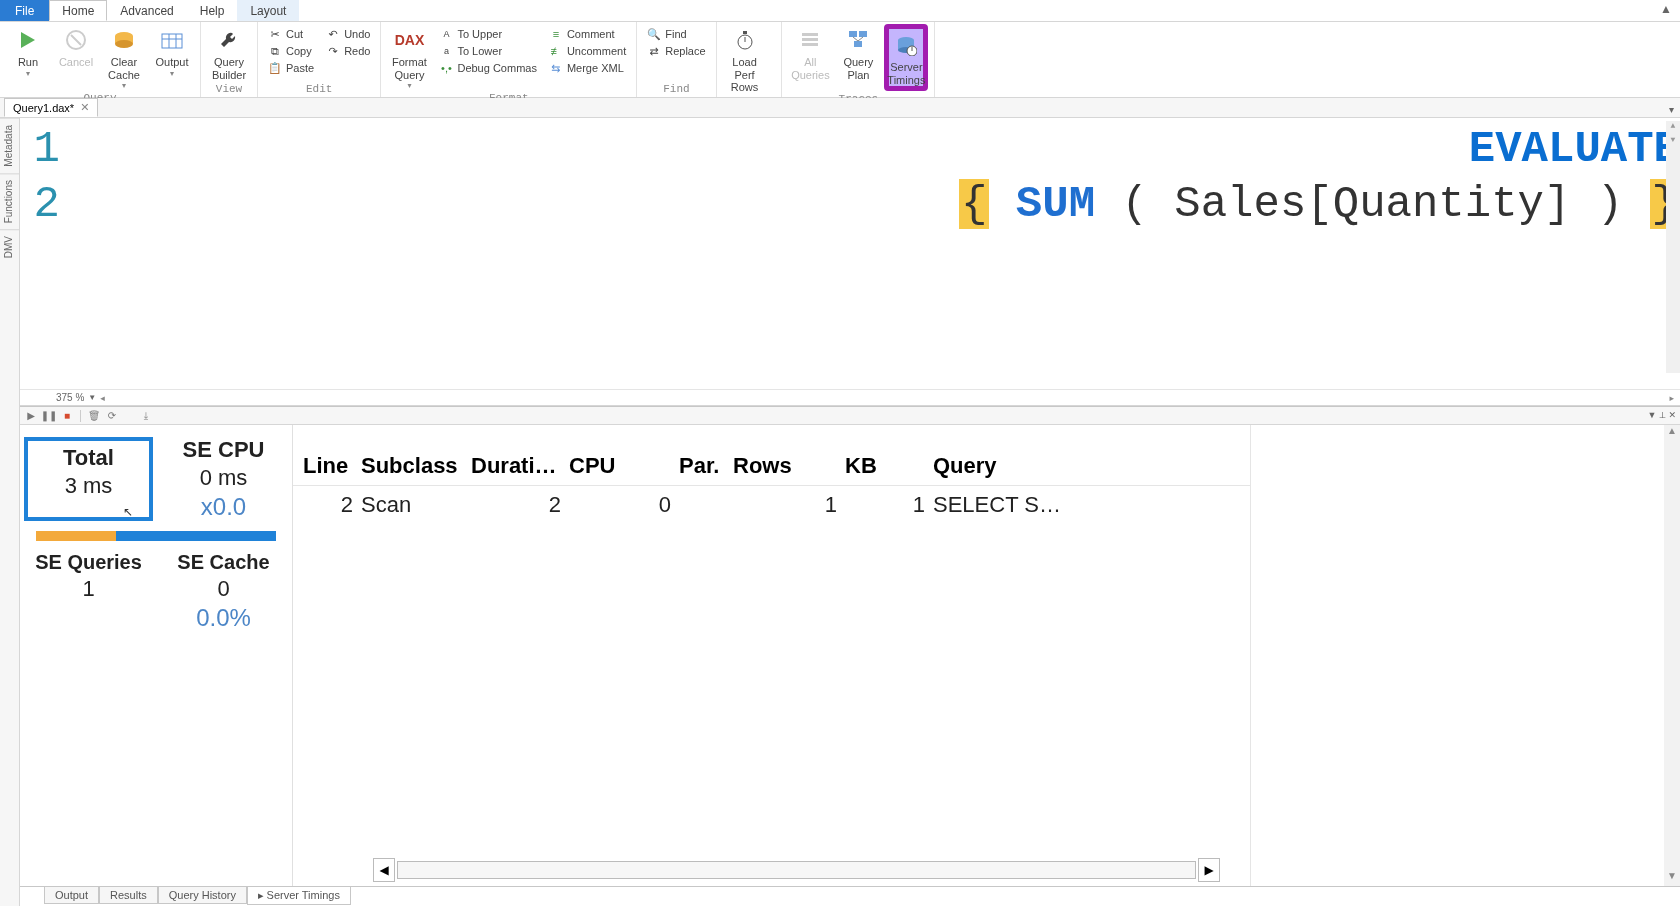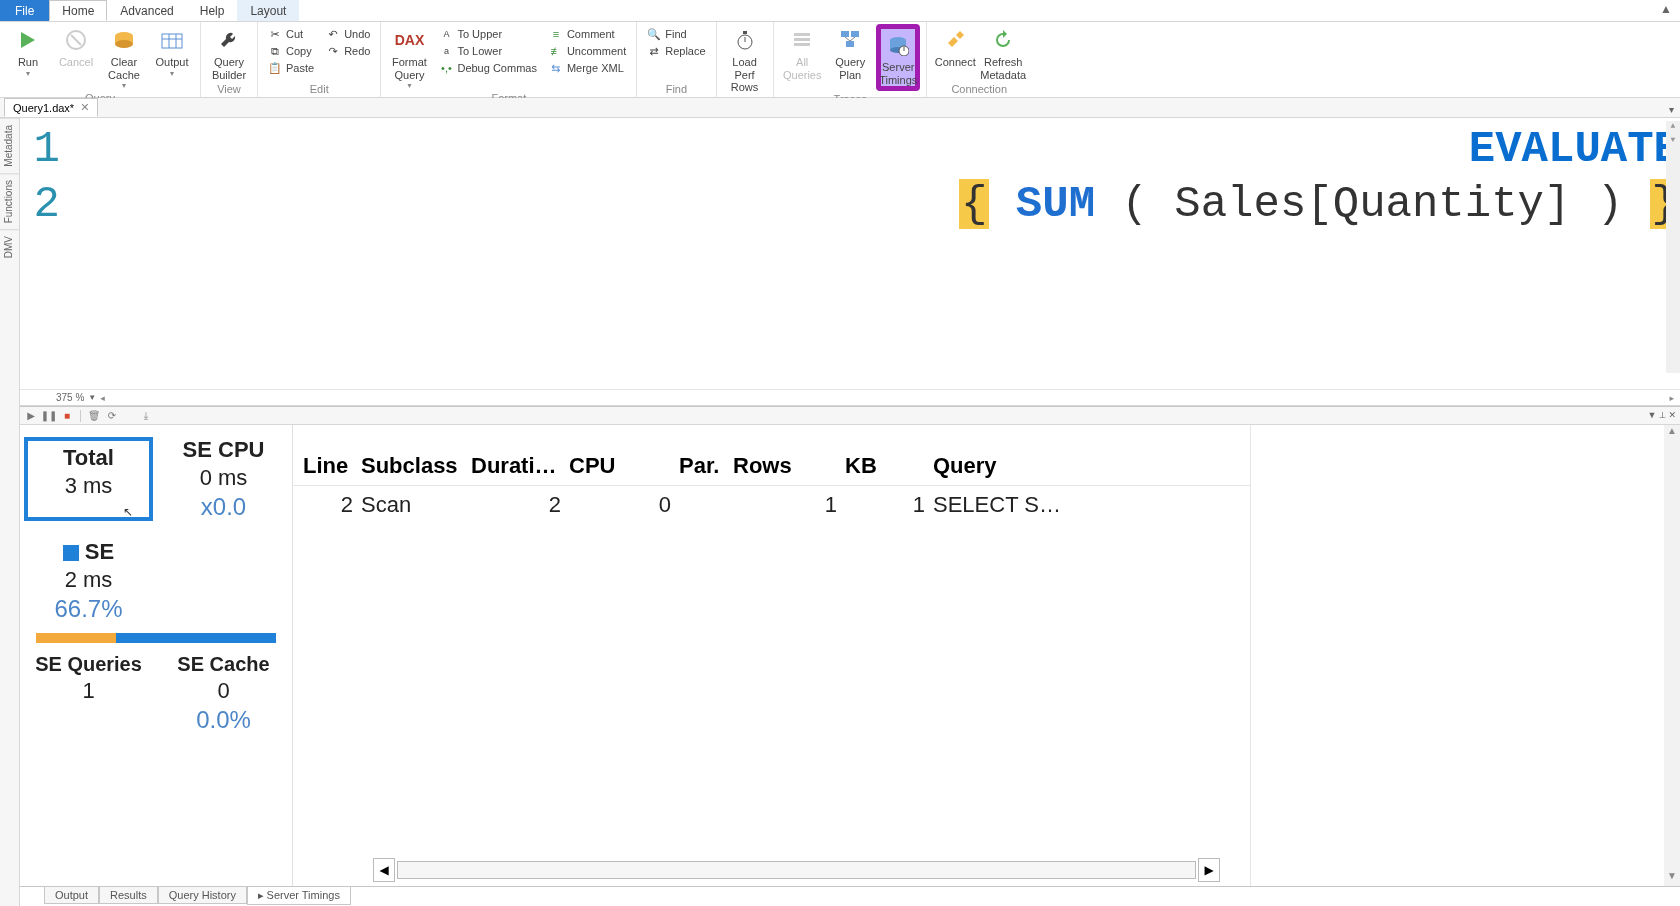--- a/index.html
+++ b/index.html
@@ -9,21 +9,21 @@
   .ribbon-tabs { display:flex; align-items:stretch; height:22px; border-bottom:1px solid #d6d6d6; background:#fff; }
   .ribbon-tab { padding:3px 12px; font-size:12px; color:#444; cursor:pointer; border:1px solid transparent; }
   .ribbon-tab.file { background:#2b7cd3; color:#fff; padding:3px 14px; }
   .ribbon-tab.active { background:#fff; border:1px solid #c7c7c7; border-bottom:1px solid #fff; }
   .ribbon-tab.layout { background:#e6f0fa; }
   .ribbon-collapse { margin-left:auto; padding:2px 8px; color:#666; cursor:pointer; font-size:12px; }
 
   .ribbon-body { display:flex; height:76px; border-bottom:1px solid #d6d6d6; }
   .rgroup { display:flex; flex-direction:column; padding:2px 6px; border-right:1px solid #e3e3e3; }
   .rgroup-inner { flex:1; display:flex; align-items:flex-start; gap:4px; }
-  .rgroup-label { text-align:center; font-size:11px; color:#888; padding-top:2px; }
+  .rgroup-label { text-align:center; font-size:11px; color:#888; padding-top:2px;font-family:Liberation Mono, monospace; }
   .bigbtn { display:flex; flex-direction:column; align-items:center; justify-content:flex-start; width:44px; padding:2px 2px 0; font-size:11px; color:#444; cursor:pointer; text-align:center; line-height:1.15; }
   .bigbtn.disabled { color:#bbb; }
   .bigbtn .icon { width:28px; height:28px; display:flex; align-items:center; justify-content:center; margin-bottom:2px; }
   .smallcol { display:flex; flex-direction:column; gap:1px; padding-top:2px; }
   .smallbtn { display:flex; align-items:center; gap:4px; font-size:11px; color:#444; padding:1px 4px; cursor:pointer; white-space:nowrap; }
   .smallbtn .sicon { width:14px; height:14px; display:flex; align-items:center; justify-content:center; }
   .bigbtn.selected { border:5px solid #a21caf; background:#c4b5fd; border-radius:4px; }
 
   
   .docstrip { height:20px; border-bottom:1px solid #d6d6d6; display:flex; align-items:flex-end; padding-left:4px; background:#f6f6f6; position:relative; }
@@ -317,43 +317,20 @@
               <line x1="17" y1="17" x2="17" y2="13" stroke="#555"></line>
             </svg>
           </span>
         <span style="white-space:pre-line;">Server
 Timings</span>
       </div>
     </div>
     <div class="rgroup-label">Traces</div>
   </div>
 
-  <div class="rgroup" style="border-right:none;">
-    <div class="rgroup-inner">
-      <div class="bigbtn">
-        <span class="icon">
-            <svg width="22" height="22">
-              <path d="M4 14l6-6 4 4-6 6z" fill="#f3b84a"></path>
-              <path d="M12 6l4-4 4 4-4 4z" fill="#f3b84a"></path>
-            </svg>
-          </span>
-        <span>Connect</span>
-      </div>
-      <div class="bigbtn">
-        <span class="icon">
-            <svg width="22" height="22">
-              <path d="M11 4a7 7 0 107 7h-2a5 5 0 11-5-5v3l4-4-4-4z" fill="#59b159"></path>
-            </svg>
-          </span>
-        <span style="white-space:pre-line;">Refresh
-Metadata</span>
-      </div>
-    </div>
-    <div class="rgroup-label">Connection</div>
-  </div>
 </div>
 
 <div class="docstrip">
   <div class="doctab">
     <span>Query1.dax*</span>
     <span class="close">✕</span>
   </div>
   <div class="tribtn">▾</div>
 </div>
 
@@ -413,25 +390,20 @@
           <div class="timings-grid">
             <div class="tcell highlight-box">
               <div class="tlbl">Total</div>
               <div class="tval">3 ms</div>
             </div>
             <div class="tcell">
               <div class="tlbl">SE CPU</div>
               <div class="tval">0 ms</div>
               <div class="tsub">x0.0</div>
             </div>
-            <div class="tcell">
-              <div class="tlbl"><span class="legend-sq se-sq"></span><span>SE</span></div>
-              <div class="tval">2 ms</div>
-              <div class="tsub">66.7%</div>
-            </div>
           </div>
           <div class="barfe-se">
             <div class="fe" id="fe-bar" style="width: 33.3%;"></div>
             <div class="se" id="se-bar" style="flex:1;"></div>
           </div>
           <div class="timings-grid" style="row-gap:6px;margin-top:10px;">
             <div class="tcell">
               <div class="tlbl" style="font-size:20px;">SE Queries</div>
               <div class="tval">1</div>
             </div>

